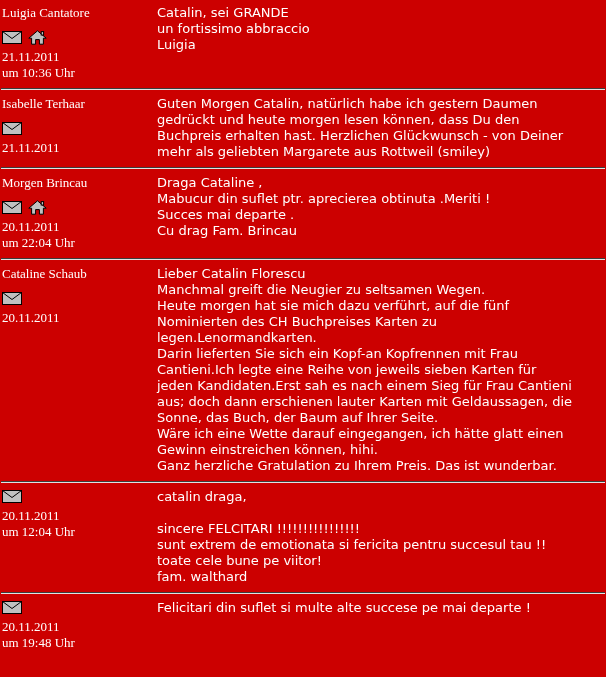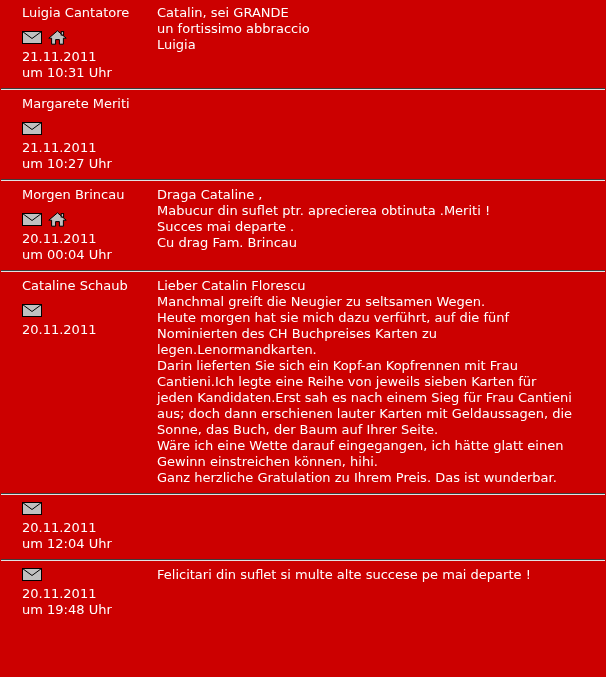--- a/index.html
+++ b/index.html
@@ -21,21 +21,22 @@
   }
   .entry {
     display: flex;
     align-items: flex-start;
     padding: 5px 0 6px 0;
   }
   .entry-left {
     width: 157px;
     flex: 0 0 157px;
     box-sizing: border-box;
-    padding-left: 22px;
+    padding-left: 2px;
+    font-family: Liberation Serif, serif;
   }
   .author-name {
     margin-bottom: 9px;
     white-space: nowrap;
   }
   .icon-row {
     height: 15px;
     display: flex;
     align-items: center;
     gap: 6px;
@@ -78,43 +79,46 @@
             </svg>
         </span>
         <span class="icon-link">
           <svg width="19" height="15" viewBox="0 0 19 15">
               <path d="M9.5 0.8 L0.8 8.2 H3.6 V14.2 H7.6 V9.6 H11.4 V14.2 H15.4 V8.2 H18.2 Z" fill="#c0c0c0" stroke="#000" stroke-width="1"></path>
               <rect x="13.2" y="1.6" width="2.4" height="3.4" fill="#c0c0c0" stroke="#000" stroke-width="1"></rect>
             </svg>
         </span>
       </div>
       <div class="entry-date">21.11.2011</div>
-      <div class="entry-time">um 10:31 Uhr</div>
+      <div class="entry-time">um 10:36 Uhr</div>
     </div>
     <div class="entry-message">Catalin, sei GRANDE
 un fortissimo abbraccio
 Luigia</div>
   </div>
   <hr class="entry-separator">
 
   <div class="entry">
     <div class="entry-left">
-      <div class="author-name">Margarete Meriti</div>
+      <div class="author-name">Isabelle Terhaar</div>
       <div class="icon-row">
         <span class="icon-link">
           <svg width="20" height="13" viewBox="0 0 20 13">
               <rect x="0.5" y="0.5" width="19" height="12" fill="#c0c0c0" stroke="#000"></rect>
               <path d="M0.5,0.5 L10,7.5 L19.5,0.5" fill="none" stroke="#000"></path>
             </svg>
         </span>
 
       </div>
       <div class="entry-date">21.11.2011</div>
-      <div class="entry-time">um 10:27 Uhr</div>
-    </div>
+    </div>
+    <div class="entry-message">Guten Morgen Catalin, natürlich habe ich gestern Daumen
+gedrückt und heute morgen lesen können, dass Du den
+Buchpreis erhalten hast. Herzlichen Glückwunsch - von Deiner
+mehr als geliebten Margarete aus Rottweil (smiley)</div>
   </div>
   <hr class="entry-separator">
 
   <div class="entry">
     <div class="entry-left">
       <div class="author-name">Morgen Brincau</div>
       <div class="icon-row">
         <span class="icon-link">
           <svg width="20" height="13" viewBox="0 0 20 13">
               <rect x="0.5" y="0.5" width="19" height="12" fill="#c0c0c0" stroke="#000"></rect>
@@ -122,21 +126,21 @@
             </svg>
         </span>
         <span class="icon-link">
           <svg width="19" height="15" viewBox="0 0 19 15">
               <path d="M9.5 0.8 L0.8 8.2 H3.6 V14.2 H7.6 V9.6 H11.4 V14.2 H15.4 V8.2 H18.2 Z" fill="#c0c0c0" stroke="#000" stroke-width="1"></path>
               <rect x="13.2" y="1.6" width="2.4" height="3.4" fill="#c0c0c0" stroke="#000" stroke-width="1"></rect>
             </svg>
         </span>
       </div>
       <div class="entry-date">20.11.2011</div>
-      <div class="entry-time">um 00:04 Uhr</div>
+      <div class="entry-time">um 22:04 Uhr</div>
     </div>
     <div class="entry-message">Draga Cataline ,
 Mabucur din suflet ptr. aprecierea obtinuta .Meriti !
 Succes mai departe .
 Cu drag Fam. Brincau</div>
   </div>
   <hr class="entry-separator">
 
   <div class="entry">
     <div class="entry-left">
@@ -175,20 +179,26 @@
           <svg width="20" height="13" viewBox="0 0 20 13">
               <rect x="0.5" y="0.5" width="19" height="12" fill="#c0c0c0" stroke="#000"></rect>
               <path d="M0.5,0.5 L10,7.5 L19.5,0.5" fill="none" stroke="#000"></path>
             </svg>
         </span>
 
       </div>
       <div class="entry-date">20.11.2011</div>
       <div class="entry-time">um 12:04 Uhr</div>
     </div>
+    <div class="entry-message">catalin draga,
+
+sincere FELCITARI !!!!!!!!!!!!!!!!
+sunt extrem de emotionata si fericita pentru succesul tau !!
+toate cele bune pe viitor!
+fam. walthard</div>
   </div>
   <hr class="entry-separator">
 
   <div class="entry">
     <div class="entry-left">
       <div class="icon-row">
         <span class="icon-link">
           <svg width="20" height="13" viewBox="0 0 20 13">
               <rect x="0.5" y="0.5" width="19" height="12" fill="#c0c0c0" stroke="#000"></rect>
               <path d="M0.5,0.5 L10,7.5 L19.5,0.5" fill="none" stroke="#000"></path>

